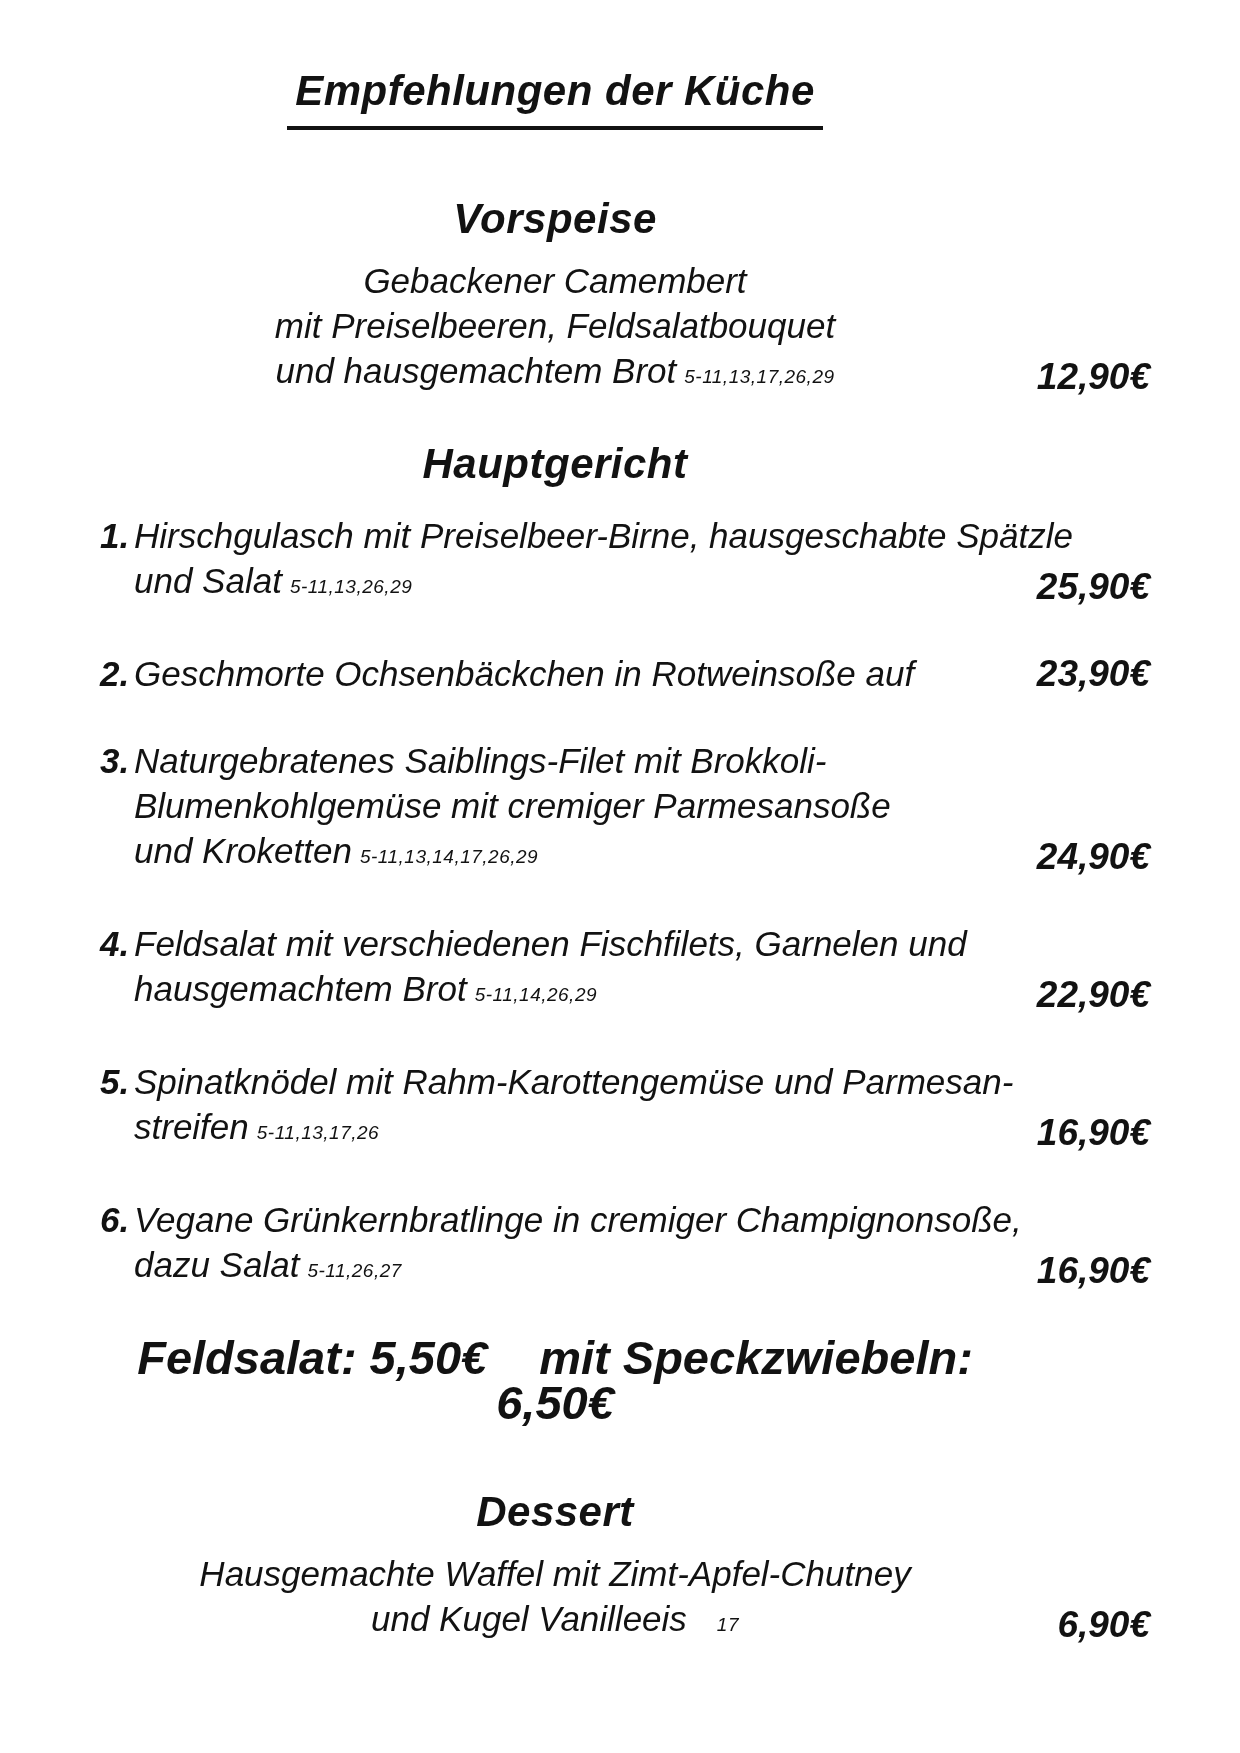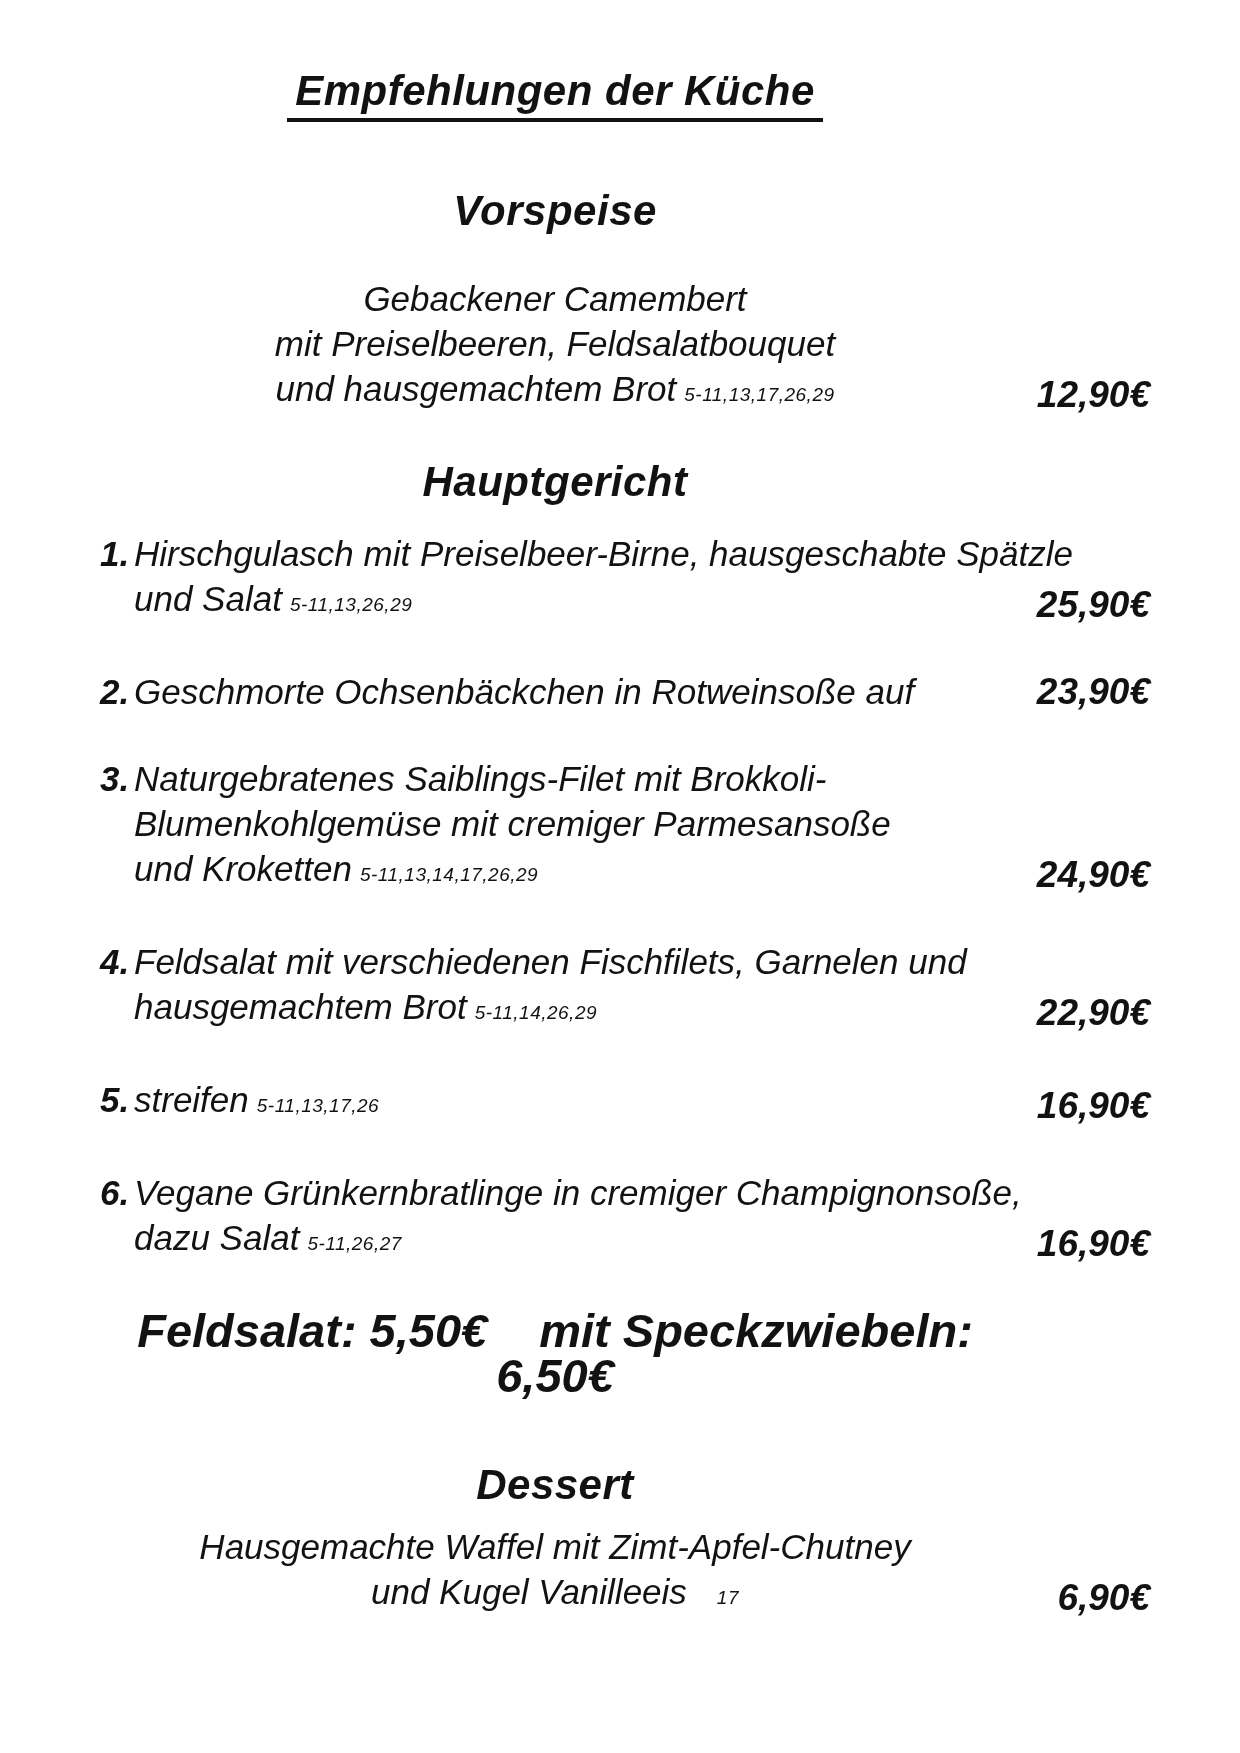--- a/index.html
+++ b/index.html
@@ -17,21 +17,21 @@
   }
   
   .center-col { text-align:center; margin-right:152px; }
 
   .title-wrap { margin-bottom:62px; }
   .title {
     display:inline-block;
     font-size:42px; font-weight:bold;
     line-height:54px;
     border-bottom:4px solid #121212;
-    padding:0 8px 0 8px;
+    padding:0 8px 8px 8px;
     letter-spacing:0.5px;
     text-align:center;
   }
 
   .section-heading {
     font-size:42px; font-weight:bold; line-height:54px;
     letter-spacing:0.5px;
   }
 
   .body-text { font-size:35px; line-height:45px; }
@@ -60,21 +60,21 @@
   }
   .dish-extra-gap { margin-top:14px; }
 
   .note-line {
     font-size:47px; font-weight:bold; line-height:45px;
     margin:14px 152px 60px 0;
     text-align:center;
   }
   .note-right { margin-left:52px; }
   .hauptgericht-heading-wrap { margin-bottom:22px;text-align:center; }
-  .vorspeise-heading-wrap { margin-bottom:38px; }
+  .vorspeise-heading-wrap { margin-bottom:12px; }
   .dessert-heading-wrap { margin-top:0; margin-bottom:12px; }
 </style>
 </head>
 <body>
 
 <div class="page">
 
   <div class="title-wrap center-col">
     <span class="title">Empfehlungen der Küche</span>
   </div>
@@ -119,20 +119,21 @@
 
   <div class="dish body-text">
     <span class="dish-number">4.</span>
     <div class="menu-line">Feldsalat mit verschiedenen Fischfilets, Garnelen und</div>
     <div class="menu-line"><span>hausgemachtem Brot</span><span class="allergens allergens-gap">5-11,14,26,29</span></div>
     <span class="price">22,90€</span>
   </div>
 
   <div class="dish body-text">
     <span class="dish-number">5.</span>
+    <div class="menu-line">Spinatknödel mit Rahm-Karottengemüse und Parmesan-</div>
     <div class="menu-line"><span>streifen</span><span class="allergens allergens-gap">5-11,13,17,26</span></div>
     <span class="price">16,90€</span>
   </div>
 
   <div class="dish body-text dish-extra-gap">
     <span class="dish-number">6.</span>
     <div class="menu-line">Vegane Grünkernbratlinge in cremiger Champignonsoße,</div>
     <div class="menu-line"><span>dazu Salat</span><span class="allergens allergens-gap">5-11,26,27</span></div>
     <span class="price">16,90€</span>
   </div>

